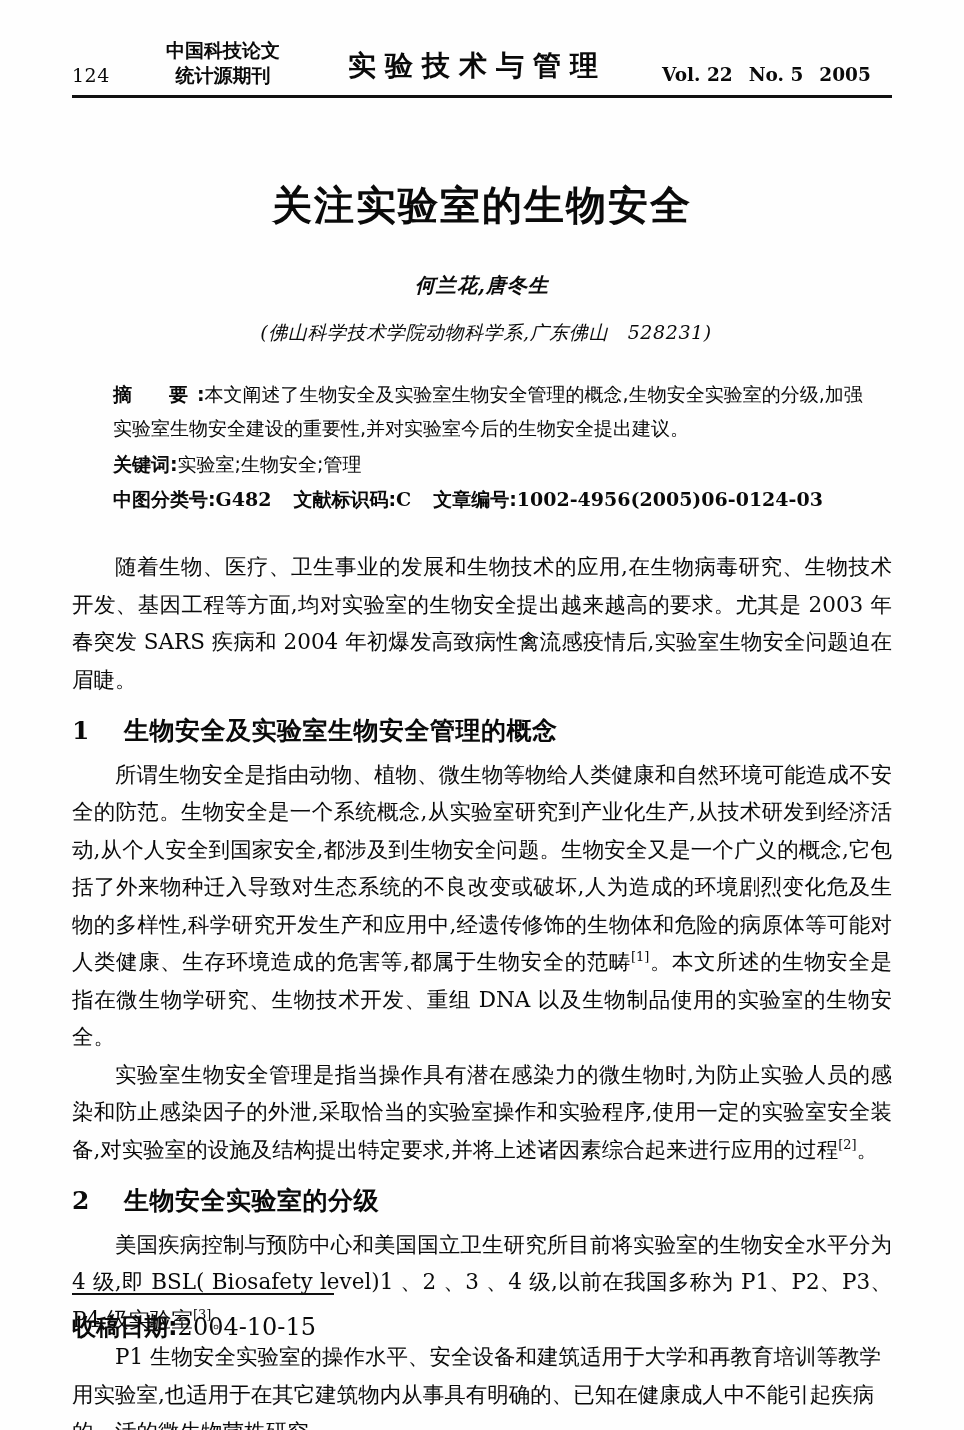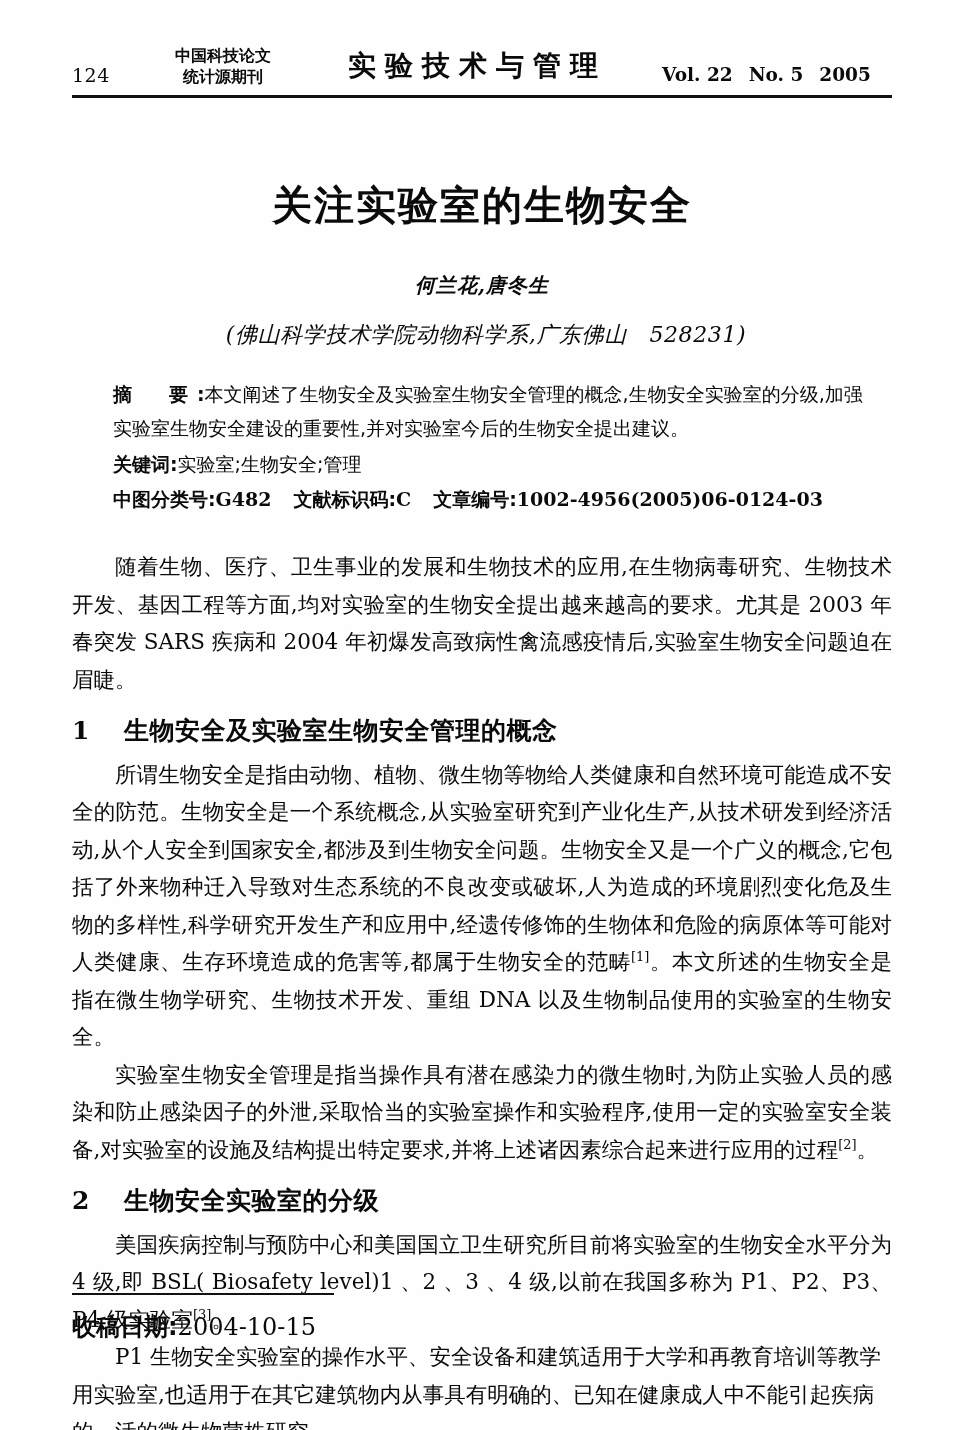--- a/index.html
+++ b/index.html
@@ -39,21 +39,21 @@
     letter-spacing: 0.5px;
     width: 72px;
     flex: none;
     padding-bottom: 2px;
     font-family: "DejaVu Serif", "Liberation Serif", serif;
   }
   .journal-badge {
     flex: none;
     width: 158px;
     text-align: center;
-    font-size: 16px;
+    font-size: 19px;
     line-height: 1.28;
     font-weight: bold;
     font-family: "DejaVu Sans", "Liberation Sans", sans-serif;
     padding-bottom: 1px;
   }
   .journal-badge div { white-space: nowrap; }
   .journal-name {
     flex: 1 1 auto;
     text-align: center;
     font-size: 28px;
@@ -107,21 +107,21 @@
     font-style: italic;
     letter-spacing: 1px;
     font-family: "DejaVu Serif", "Liberation Serif", serif;
   }
   .affiliation {
     position: absolute;
     left: 0;
     right: 0;
     top: 320px;
     text-align: center;
-    font-size: 22px;
+    font-size: 19px;
     font-style: italic;
     letter-spacing: 0.6px;
     font-family: "DejaVu Serif", "Liberation Serif", serif;
     padding-left: 8px;
   }
 
   
   .meta-block {
     position: absolute;
     left: 113px;

